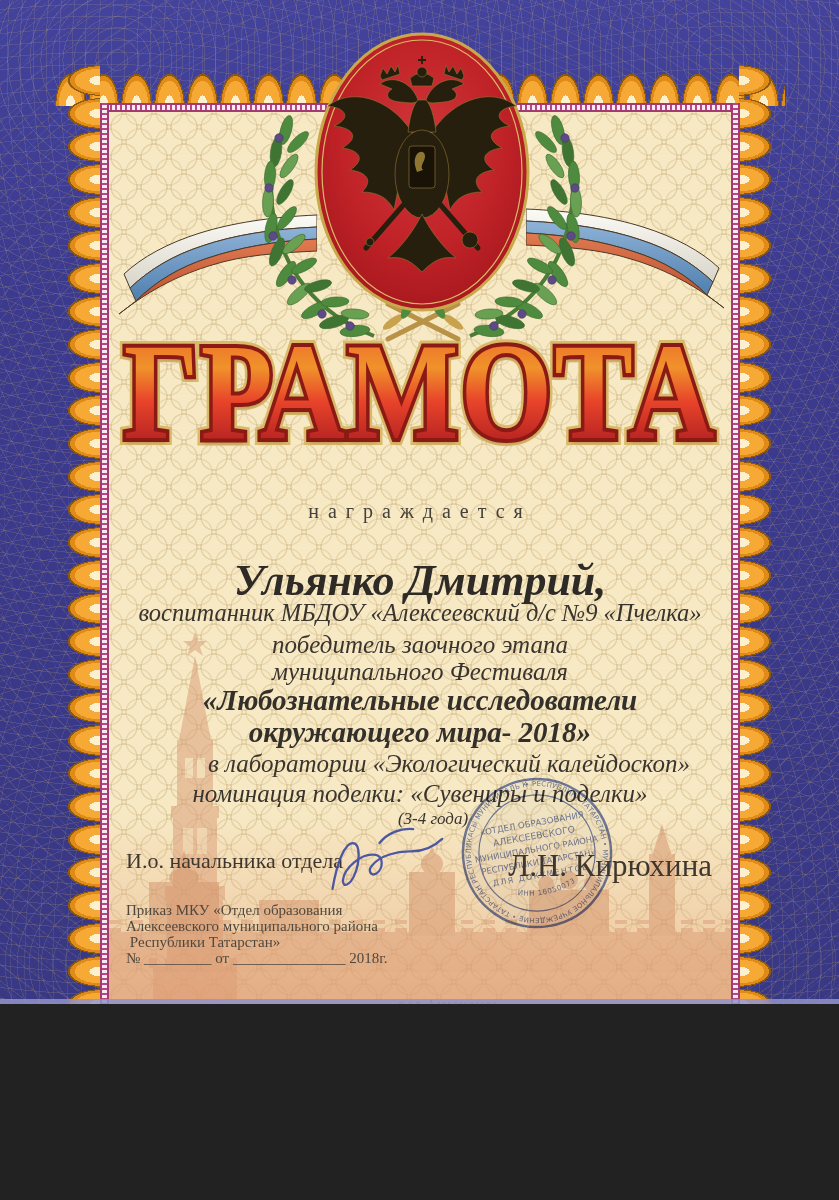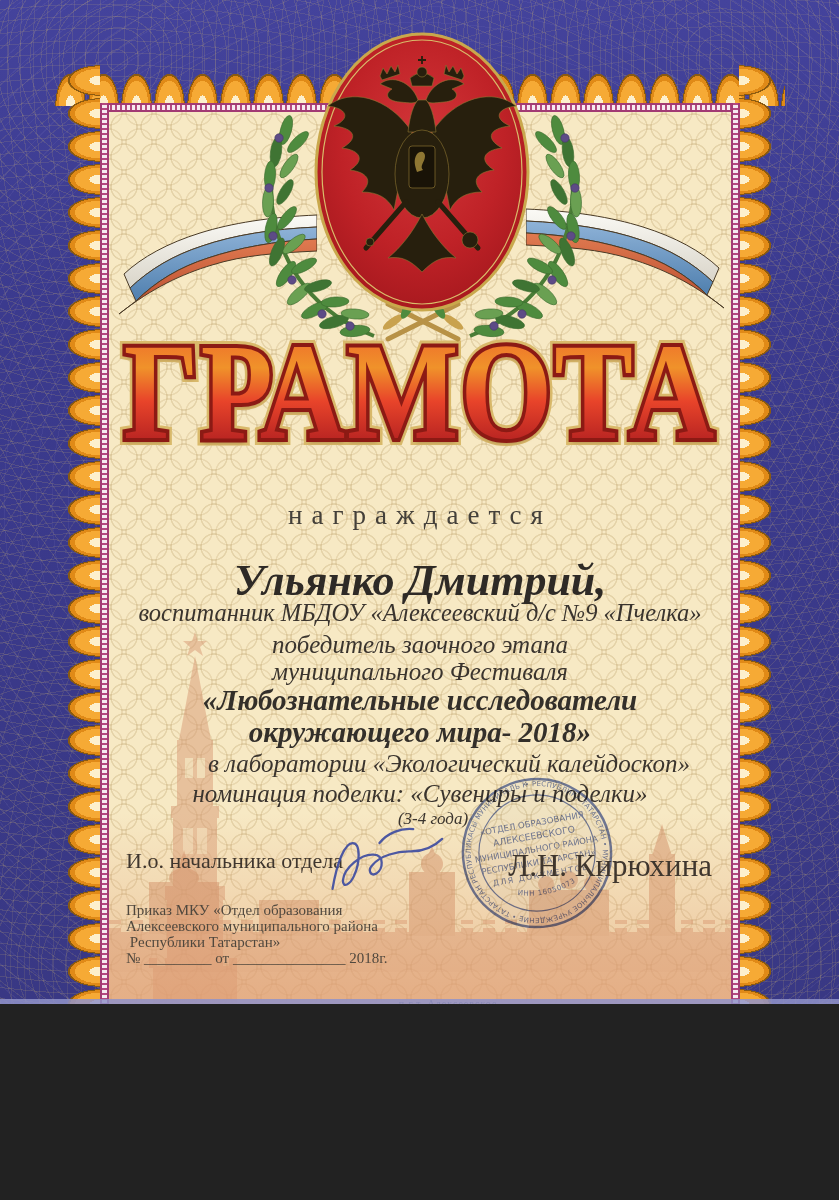--- a/index.html
+++ b/index.html
@@ -58,21 +58,21 @@
   .title-wrap{position:absolute;left:0;top:212px;width:100%;text-align:center;z-index:2;
     transform:scaleY(1.16);transform-origin:50% 0;
     font-family:"Liberation Serif","DejaVu Serif",serif;font-weight:bold;
     font-size:118px;line-height:1;letter-spacing:2px;white-space:nowrap;}
   .t-gold{position:absolute;left:0;top:0;width:100%;color:#caa84c;-webkit-text-stroke:12px #d9b96a;}
   .t-stroke{position:absolute;left:0;top:0;width:100%;color:#8c1a14;-webkit-text-stroke:7px #8c1a14;
     text-shadow:0 4px 4px rgba(80,25,12,.35);}
   .t-fill{position:relative;
     background:linear-gradient(180deg,#ee5a2b 0%,#f0922a 34%,#e8442a 56%,#a6181f 92%);
     -webkit-background-clip:text;background-clip:text;color:transparent;}
-  .awarded{top:388px;font-size:27px;letter-spacing:9px;box-sizing:border-box;color:#44403a;}
+  .awarded{top:388px;font-size:20px;letter-spacing:9px;box-sizing:border-box;color:#44403a;}
   .name{top:443px;font-size:44px;color:#2e2a26;}
   .l-desc{top:487px;font-size:24.5px;}
   .l-win{top:519px;font-size:25px;}
   .l-fest{top:546px;font-size:25px;}
   .l-f1{top:572px;font-size:29px;color:#332f2a;}
   .l-f2{top:604px;font-size:29px;color:#332f2a;}
   .l-lab{top:638px;font-size:25px;padding-left:29px;}
   .l-nom{top:668px;font-size:25px;}
   .l-age{top:697px;font-size:17px;padding-left:13px;}
   .sig-label{position:absolute;left:17px;top:736px;font-size:22px;color:#3f362e;z-index:2;}

